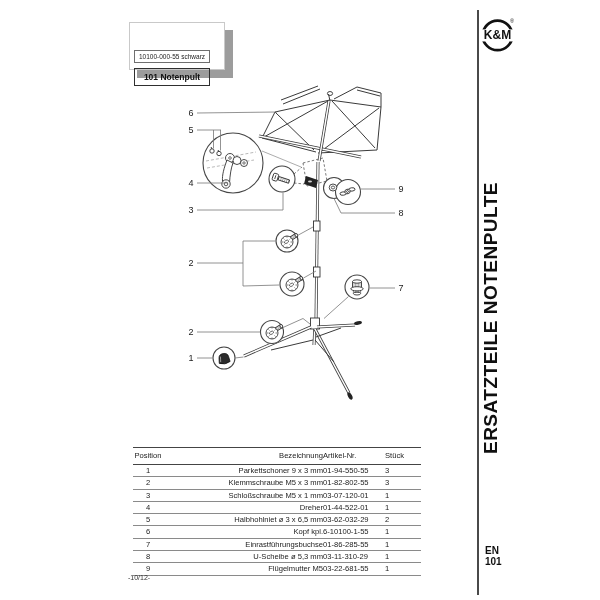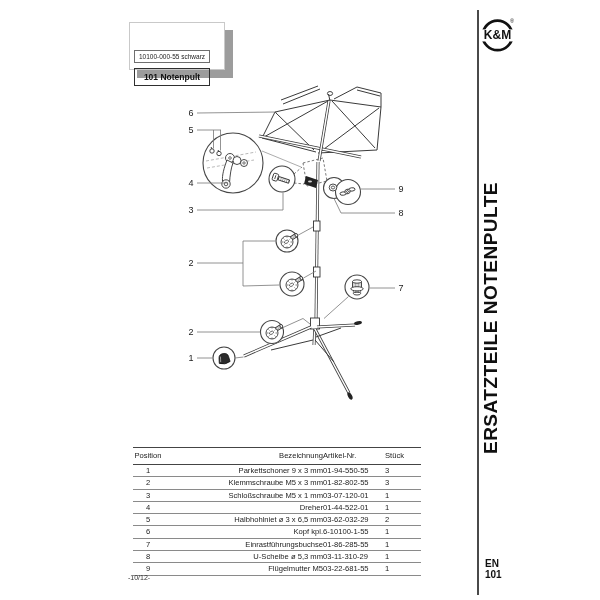--- a/index.html
+++ b/index.html
@@ -14,21 +14,21 @@
            line-height:16px;color:#111;margin-top:39px;}
   .prodbox .article{position:absolute;left:4px;top:27px;width:74px;height:11px;
            border:1px solid #6f6f6f;font-size:6.5px;text-align:center;line-height:11px;color:#222;}
 
   
   .divider{position:absolute;left:477px;top:10px;width:1.5px;height:585px;background:#4a4a4a;}
   .logo{position:absolute;left:479px;top:16px;}
   .vtitle-wrap{position:absolute;left:476px;top:183px;width:30px;height:270px;}
   .vtitle{position:absolute;left:50%;top:50%;transform:translate(-50%,-50%) rotate(-90deg);
           white-space:nowrap;font-size:19px;font-weight:bold;letter-spacing:.5px;color:#101010;}
-  .lang{position:absolute;left:485px;top:558px;font-weight:bold;font-size:10px;line-height:11px;color:#101010;}
+  .lang{position:absolute;left:485px;top:545px;font-weight:bold;font-size:10px;line-height:11px;color:#101010;}
 
   
   .parts{position:absolute;left:133px;top:447px;}
   table{border-collapse:collapse;width:288px;table-layout:fixed;font-size:7.6px;color:#222;}
   col.c1{width:30px}col.c2{width:160px}col.c3{width:62px}col.c4{width:36px}
   thead th{font-weight:normal;border-top:1px solid #444;border-bottom:1px solid #444;
            height:16px;line-height:16px;padding:0;}
   tbody td{border-bottom:1px solid #8a8a8a;height:11.3px;line-height:11.3px;padding:0;
            overflow:hidden;white-space:nowrap;}
   th:nth-child(1),td:nth-child(1){text-align:center;margin-top:35px;}

